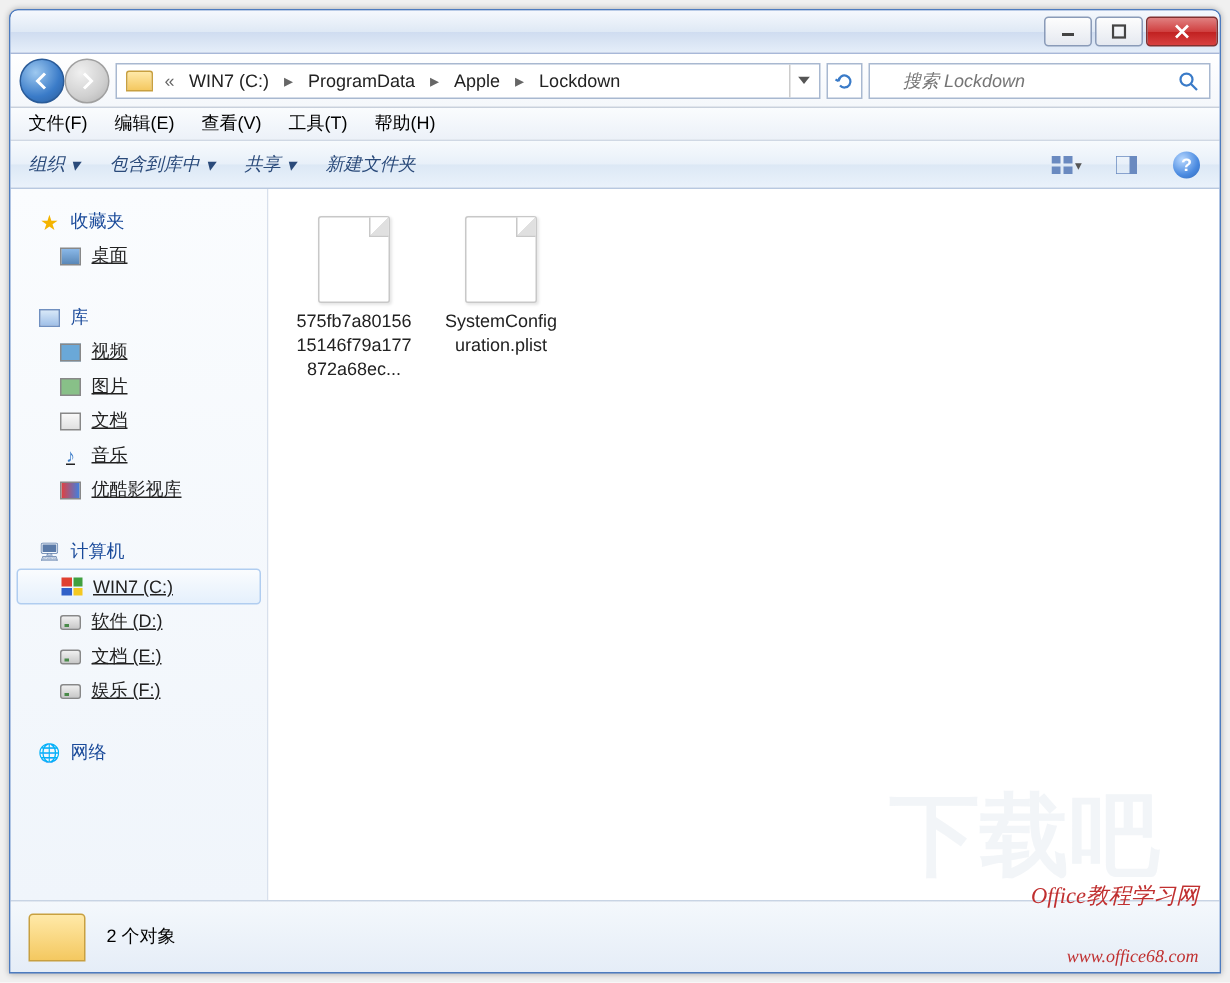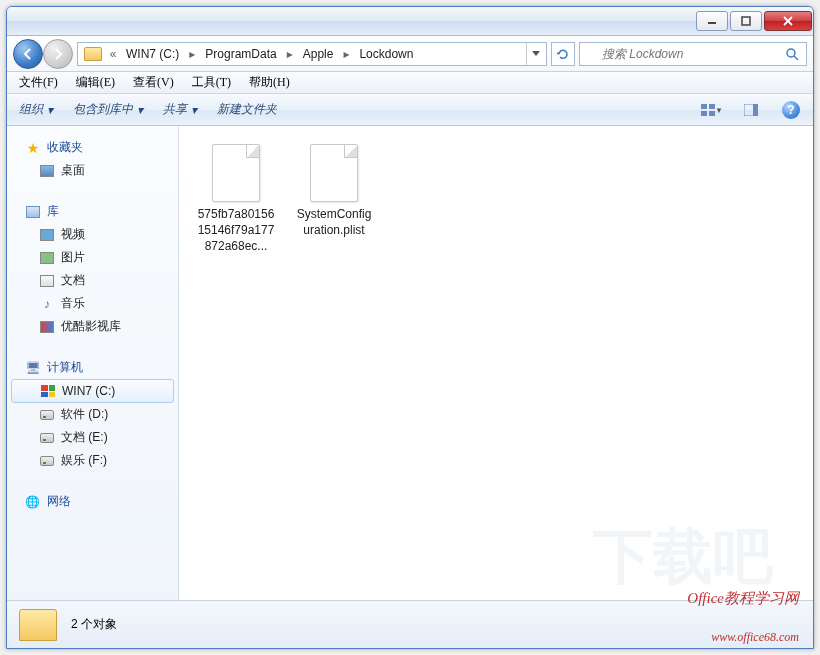--- a/index.html
+++ b/index.html
@@ -18,33 +18,33 @@
 .foldericon-sm { width: 18px; height: 14px; background: linear-gradient(to bottom, #ffe9a8 0%, #f4c860 100%); border: 1px solid #c8a040; border-radius: 2px 2px 0 0; margin: 0 4px; position: relative; }
 .breadcrumb { display: flex; align-items: center; font-size: 12px; color: #222; flex: 1; height: 100%; }
 .bc-seg { padding: 0 6px; height: 100%; display: flex; align-items: center; cursor: pointer; }
 .bc-arrow { width: 14px; height: 100%; display: flex; align-items: center; justify-content: center; color: #666; cursor: pointer; }
 .addr-right { display: flex; align-items: center; }
 .addr-drop { width: 18px; height: 22px; display: flex; align-items: center; justify-content: center; border-left: 1px solid #ccc; cursor: pointer; }
 .refreshbtn { width: 24px; height: 24px; border: 1px solid #a8b8d0; background: #fff; display: flex; align-items: center; justify-content: center; cursor: pointer; }
 .searchbar { width: 228px; height: 24px; border: 1px solid #a8b8d0; background: #fff; display: flex; align-items: center; padding: 0 6px; }
 .searchbar input { border: none; outline: none; flex: 1; font-style: italic; color: #888; font-size: 12px; margin-left: 16px; }
 .searchicon { width: 16px; height: 16px; display: flex; align-items: center; justify-content: center; cursor: pointer; }
-.menubar { height: 22px; background: linear-gradient(to bottom, #fafcfe, #ecf1f8); border-bottom: 1px solid #d0d8e4; display: flex; align-items: center; padding: 0 6px; gap: 6px; font-family: Liberation Serif, serif; }
+.menubar { height: 22px; background: linear-gradient(to bottom, #fafcfe, #ecf1f8); border-bottom: 1px solid #d0d8e4; display: flex; align-items: center; padding: 0 6px; gap: 6px; }
 .menuitem { padding: 2px 6px; cursor: pointer; }
 .toolbar { height: 32px; background: linear-gradient(to bottom, #f7fafd, #e8f0f9 50%, #dce8f5 51%, #eaf2fb); border-bottom: 1px solid #b8c8e0; display: flex; align-items: center; padding: 0 8px; gap: 12px; color: #2a4a7a; }
 .toolitem { display: flex; align-items: center; gap: 4px; cursor: pointer; padding: 2px 4px; font-style: italic; }
 .toolspacer { flex: 1; }
 .tooliconbtn { width: 28px; height: 22px; display: flex; align-items: center; justify-content: center; border: 1px solid transparent; cursor: pointer; }
 .helpicon { width: 18px; height: 18px; border-radius: 50%; background: radial-gradient(circle at 35% 30%, #b8d8ff, #4a8ae0 60%, #3068b8); color: #fff; display: flex; align-items: center; justify-content: center; font-weight: bold; font-size: 12px; }
 .body { flex: 1; display: flex; overflow: hidden; }
 .sidebar { width: 172px; border-right: 1px solid #d8e0ec; background: linear-gradient(to bottom, #fafcfe, #f0f5fb); overflow-y: auto; padding-top: 10px; }
 .sb-group { margin-bottom: 18px; }
 .sb-head { display: flex; align-items: center; gap: 6px; padding: 3px 8px 3px 18px; color: #1a4a9a; cursor: pointer; }
 .sb-head-wrap { position: relative; }
-.sb-item { display: flex; align-items: center; gap: 6px; padding: 3px 8px 3px 32px; cursor: pointer; color: #222; }
+.sb-item { display: flex; align-items: center; gap: 6px; padding: 3px 8px 3px 32px; cursor: pointer; color: #222; text-decoration: underline; }
 .sb-item.selected { background: linear-gradient(to bottom, #fafcfe, #e5f0fc); border: 1px solid #b0cdf0; border-radius: 3px; margin: 0 4px; padding-left: 28px; }
 .icon16 { width: 16px; height: 16px; display: inline-flex; align-items: center; justify-content: center; flex-shrink: 0; }
 .icon-star { color: #f4b400; font-size: 14px; }
 .icon-box { width: 14px; height: 12px; border: 1px solid #888; background: linear-gradient(to bottom, #f8f8f8, #e0e0e0); }
 .icon-lib { width: 14px; height: 12px; background: linear-gradient(to bottom, #d8e8f8, #a0c0e8); border: 1px solid #7090c0; }
 .icon-drive { width: 14px; height: 10px; background: linear-gradient(to bottom, #f0f0f0, #c8c8c8); border: 1px solid #888; border-radius: 2px; position: relative; }
 .icon-drive::after { content: ''; position: absolute; bottom: 1px; left: 2px; width: 3px; height: 2px; background: #4a8a4a; }
 .icon-win { width: 14px; height: 12px; display: grid; grid-template: 1fr 1fr / 1fr 1fr; gap: 1px; }
 .icon-win span:nth-child(1){background:#e04030} .icon-win span:nth-child(2){background:#40a040} .icon-win span:nth-child(3){background:#3060c8} .icon-win span:nth-child(4){background:#f4c820}
 .icon-comp { color: #5a7aa8; }

